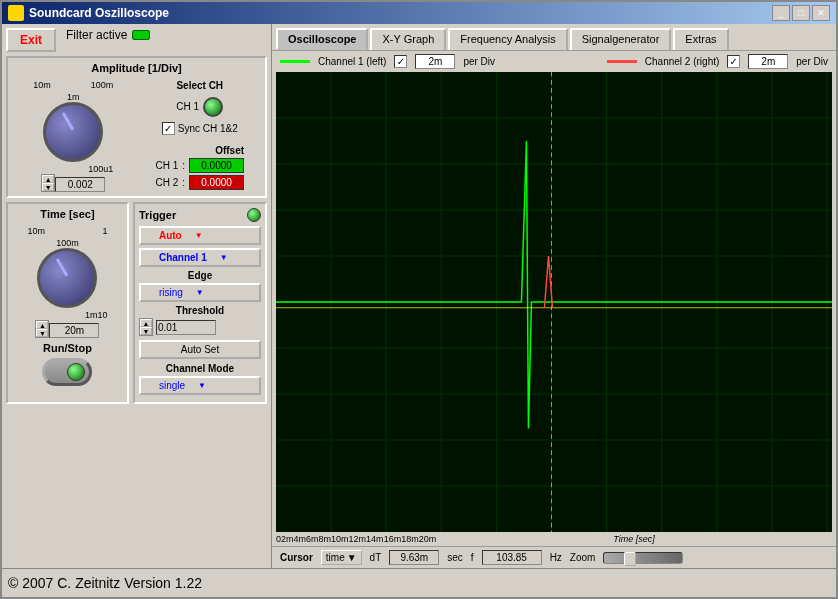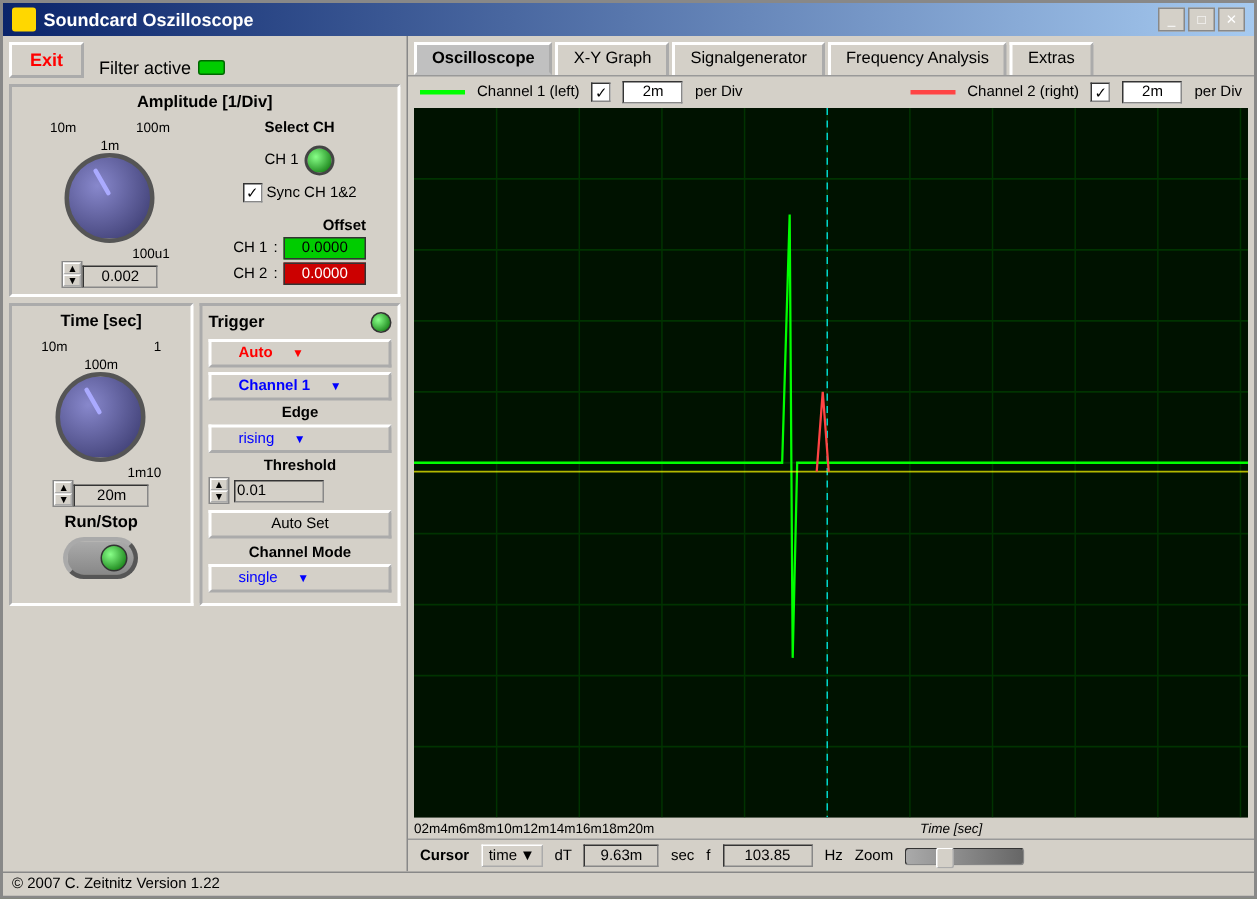--- a/index.html
+++ b/index.html
@@ -82,21 +82,21 @@
       border-right: 1px solid #888;
       display: flex;
       flex-direction: column;
       padding: 4px;
       flex-shrink: 0;
     }
 
     
     .top-bar {
       display: flex;
-      align-items: flex-end;
+      align-items: flex-start;
       gap: 10px;
       margin-bottom: 4px;
     }
 
     .exit-btn {
       background: #d4d0c8;
       border: 2px outset #fff;
       color: red;
       font-weight: bold;
       padding: 3px 12px;
@@ -393,22 +393,22 @@
       border-radius: 50%;
       background: radial-gradient(circle at 35% 35%, #88ff88, #006600);
       border: 1px solid #333;
     }
 
     
     .footer {
       background: #d4d0c8;
       border-top: 1px solid #888;
       padding: 2px 6px;
-      font-size: 10px;
-      height: 16px;
+      font-size: 14px;
+      height: 29px;
       display: flex;
       align-items: center;
     }
 
     
     .right-panel {
       flex: 1;
       display: flex;
       flex-direction: column;
       background: #d4d0c8;
@@ -746,24 +746,24 @@
     <div class="right-panel">
 
       <div class="tabs-bar">
         <div class="tab active">
           <span>Oscilloscope</span>
         </div>
         <div class="tab">
           <span>X-Y Graph</span>
         </div>
         <div class="tab">
+          <span>Frequency Analysis</span>
+        </div>
+        <div class="tab">
           <span>Signalgenerator</span>
-        </div>
-        <div class="tab">
-          <span>Frequency Analysis</span>
         </div>
         <div class="tab">
           <span>Extras</span>
         </div>
       </div>
 
       <div class="channel-bar">
         <div class="ch-line green"></div>
         <span class="ch-label">Channel 1 (left)</span>
         <div class="checkbox">✓</div>

